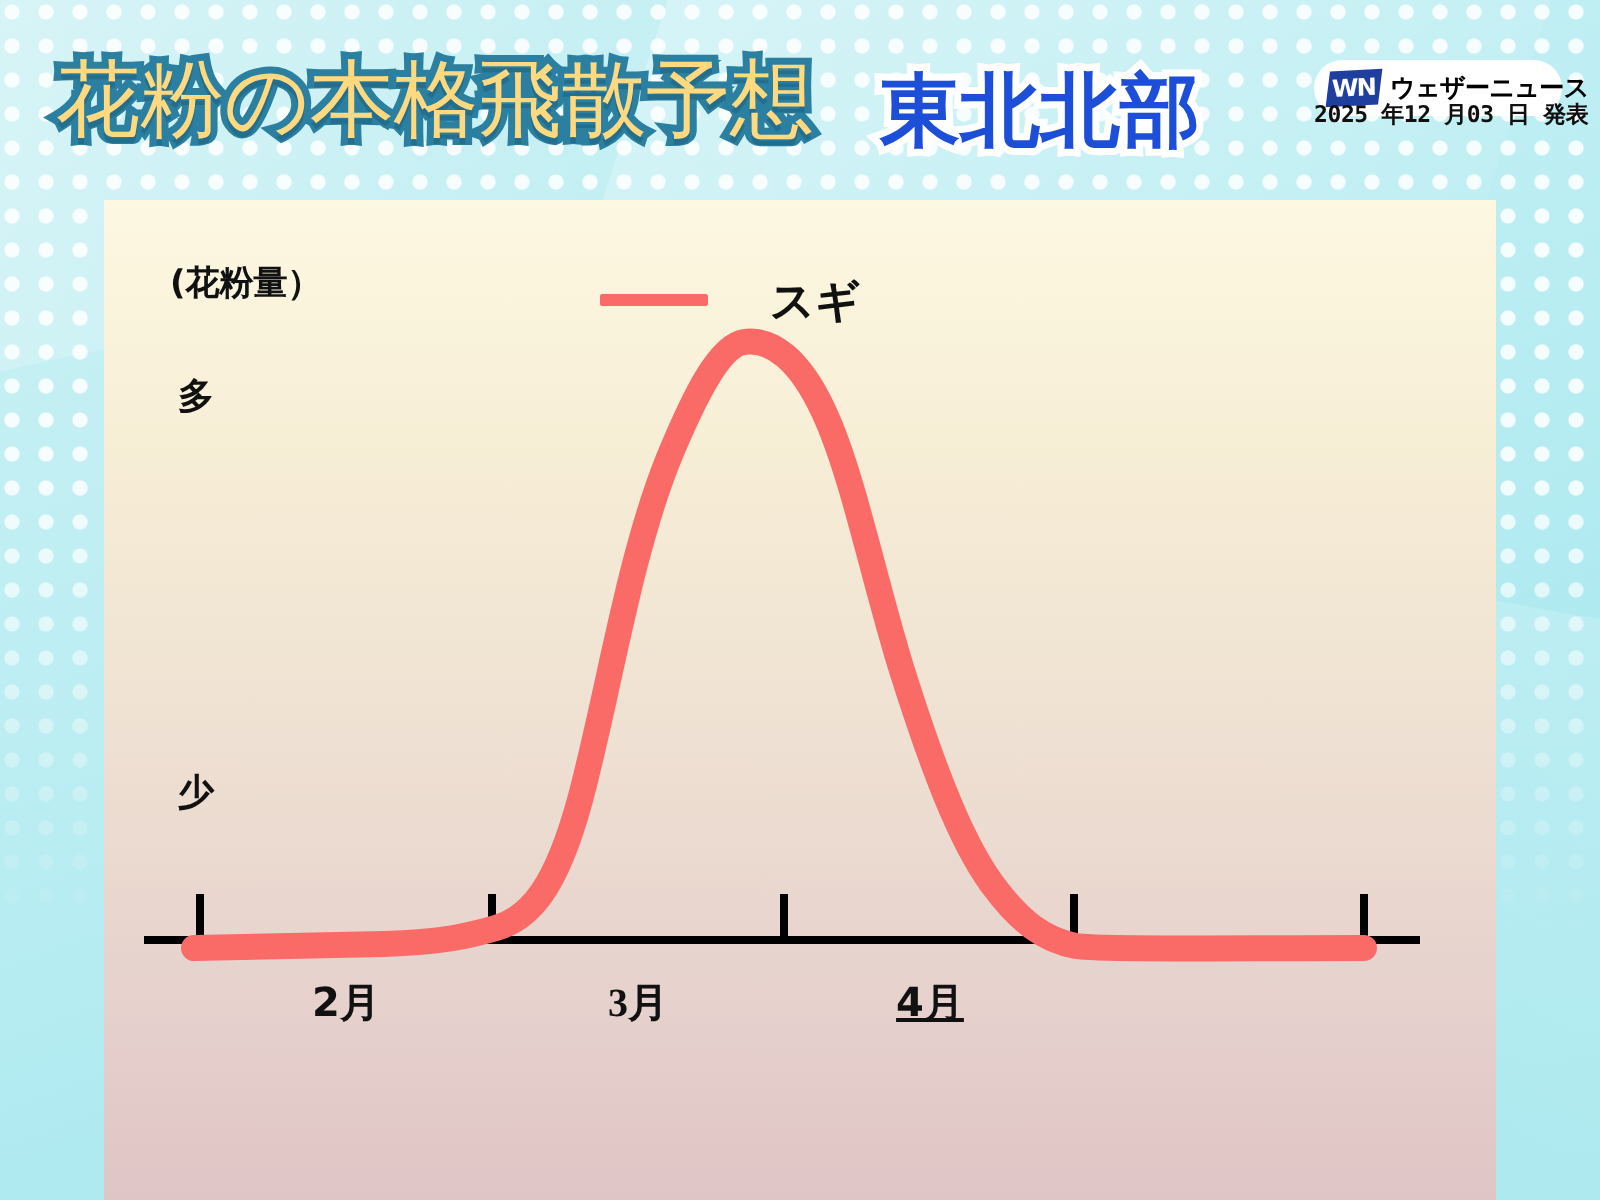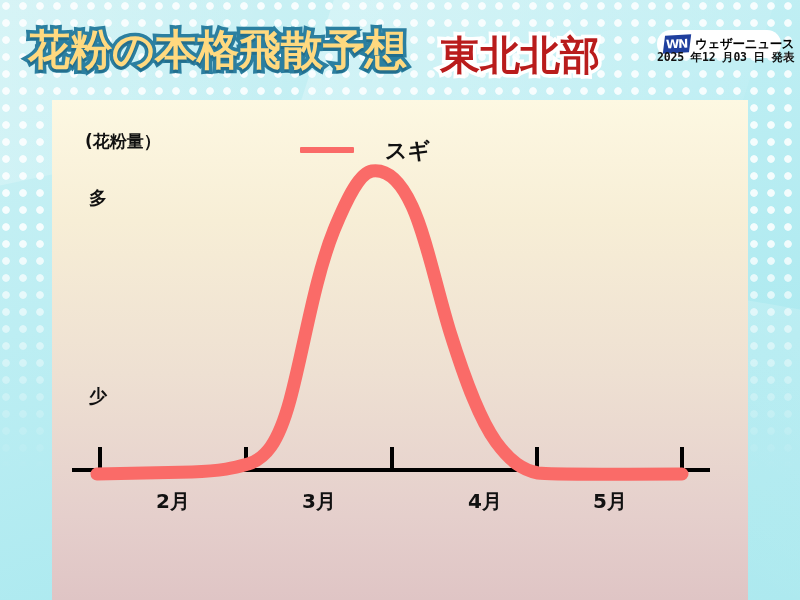--- a/index.html
+++ b/index.html
@@ -60,36 +60,36 @@
     transform: rotate(10deg);
   }
 
   
   .headline {
     position: absolute;
     left: 28px;
     top: 22px;
     font-family: "DejaVu Sans", "Liberation Sans", sans-serif;
     font-size: 42px;
-    font-weight: 700;
+    font-weight: 400;
     letter-spacing: 0px;
     color: #ffd97f;
     white-space: nowrap;
     -webkit-text-stroke: 7px #2b7fa0;
     paint-order: stroke fill;
     text-shadow: 0 3px 0 rgba(20,80,105,0.35);
   }
   .region {
     position: absolute;
     left: 440px;
     top: 28px;
     font-family: "DejaVu Sans", "Liberation Sans", sans-serif;
     font-size: 40px;
     font-weight: 700;
-    color: #b91c1c;
+    color: #1d4ed8;
     white-space: nowrap;
     -webkit-text-stroke: 7px #ffffff;
     paint-order: stroke fill;
   }
 
   .wn-badge {
     position: absolute;
     left: 657px;
     top: 30px;
     width: 124px;
@@ -269,18 +269,17 @@
                C 252,248 262,180 282,130
                C 296,96 308,73 320,71
                C 334,69 348,80 360,106
                C 374,136 384,186 398,232
                C 414,283 428,320 444,342
                C 458,361 470,370 486,373
                C 500,375 560,374 630,374" fill="none" stroke="#fa6b68" stroke-width="13" stroke-linecap="round" stroke-linejoin="round"></path>
     </svg>
 
     <div class="month-label" style="left:76px;">2月</div>
-    <div class="month-label" style="left:222px;">3月</div>
-    <div class="month-label" style="left:388px;">4月</div>
-    <div class="month-label" style="left:513px;">5月</div>
+    <div class="month-label" style="left:222px;font-family:Liberation Serif, serif;">3月</div>
+    <div class="month-label" style="left:368px;text-decoration:underline;">4月</div>
 
   </div>
 </div>
 
 </body></html>

